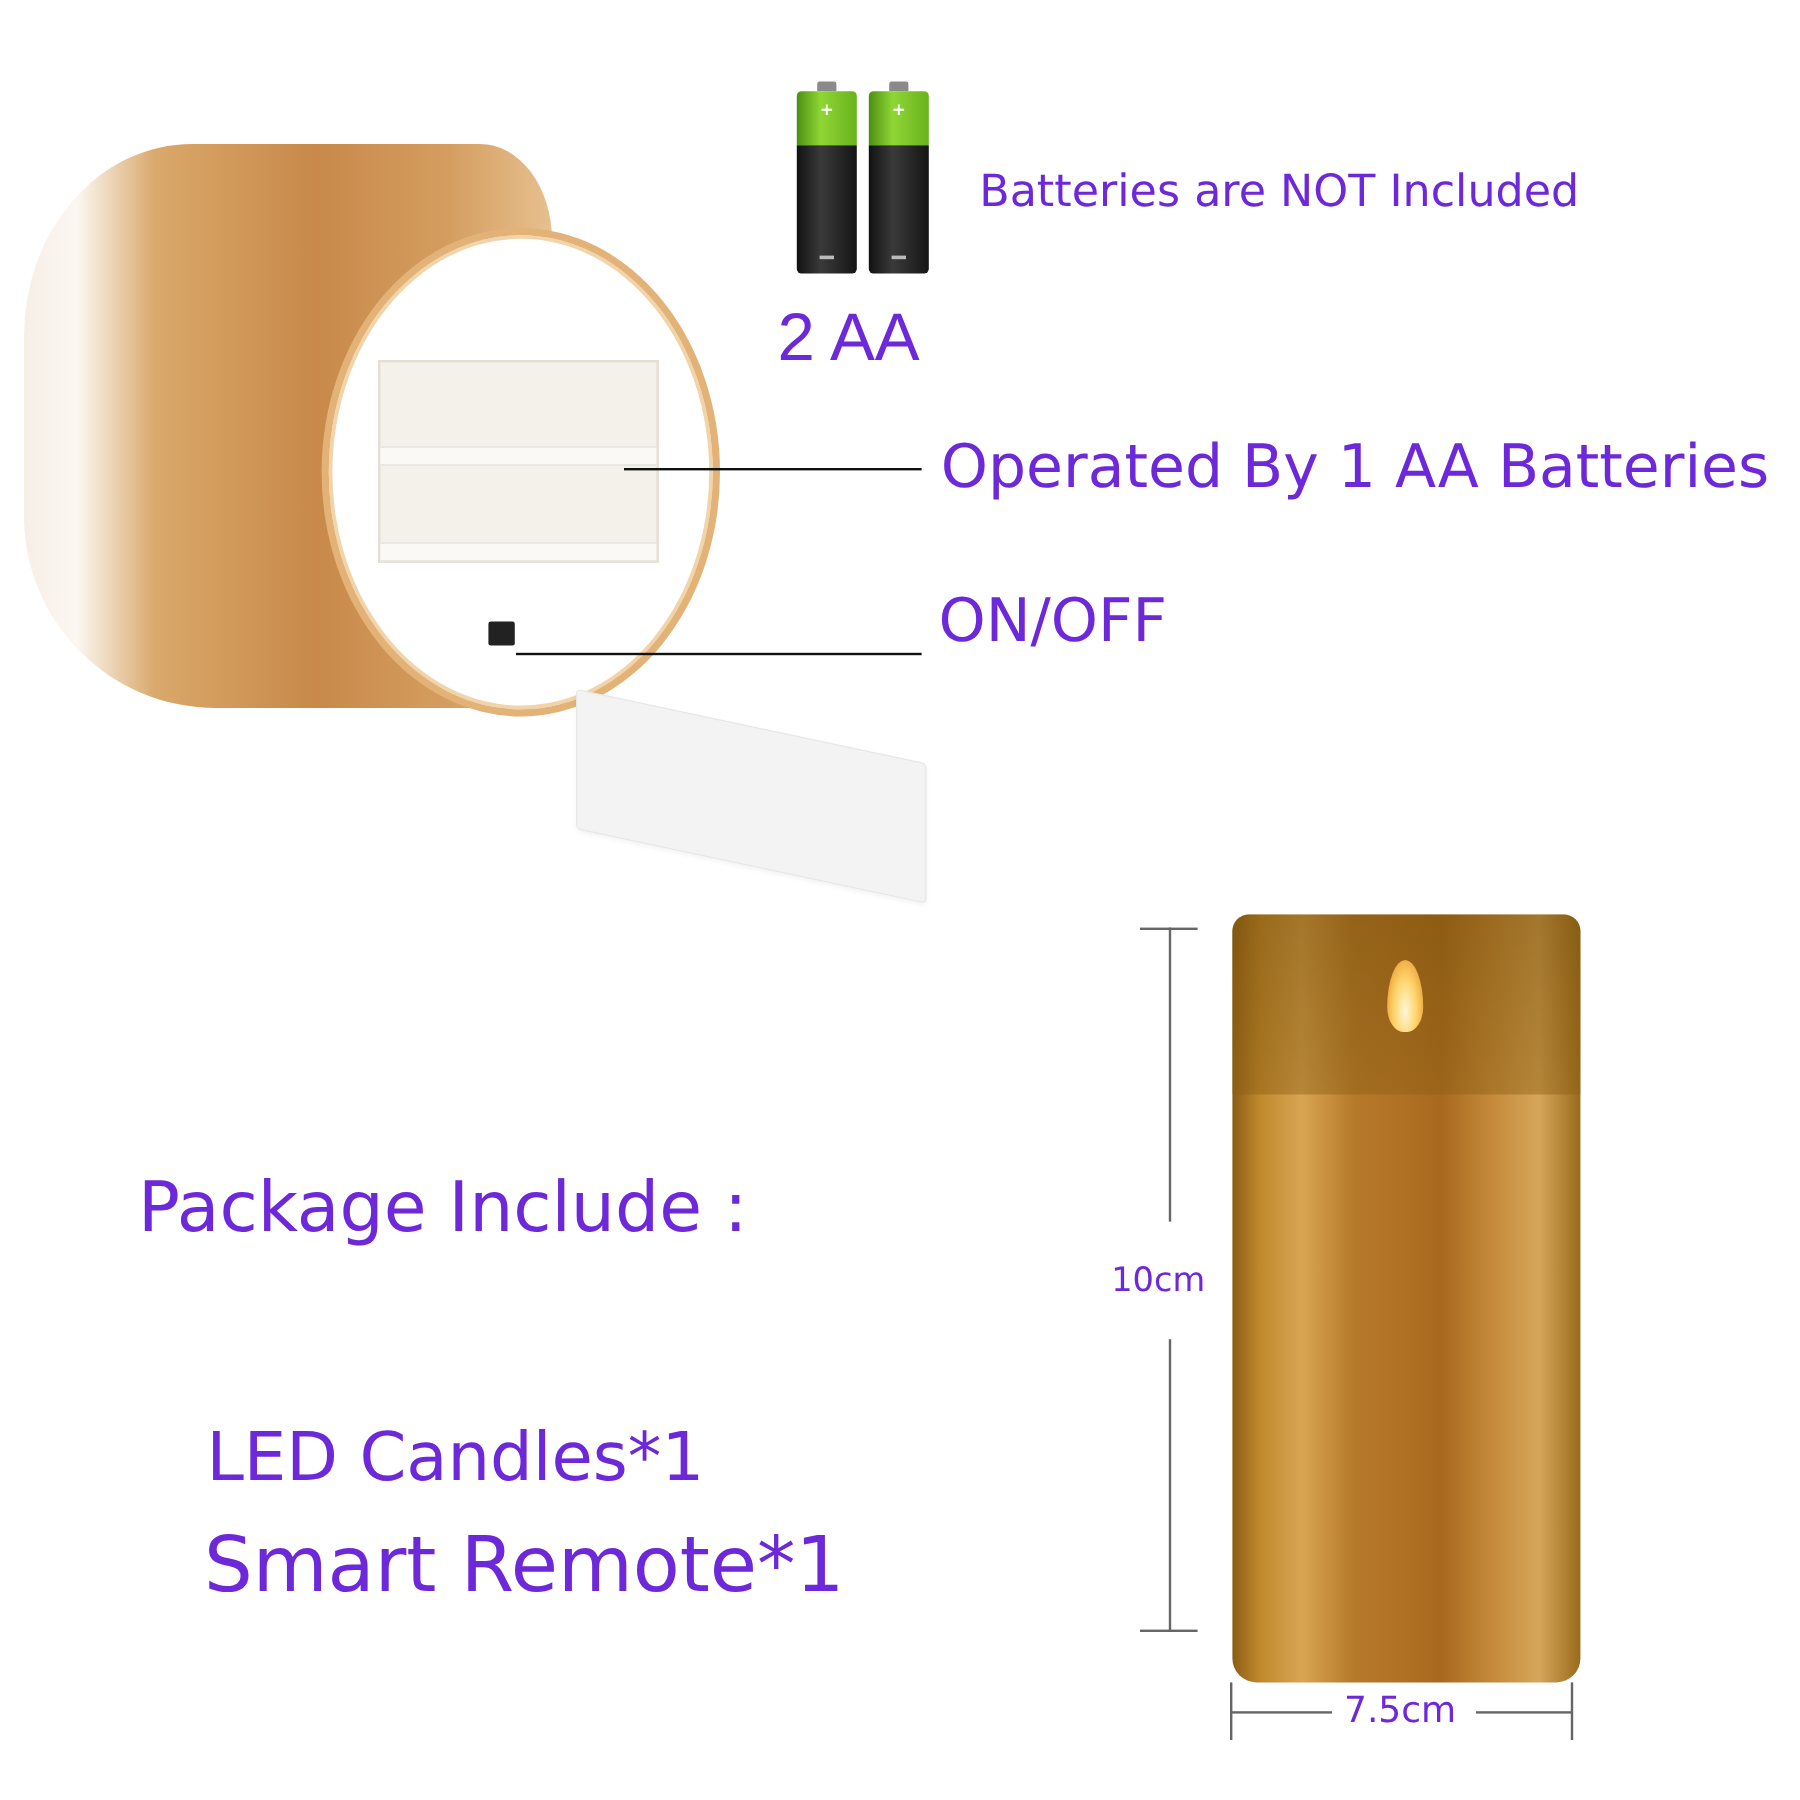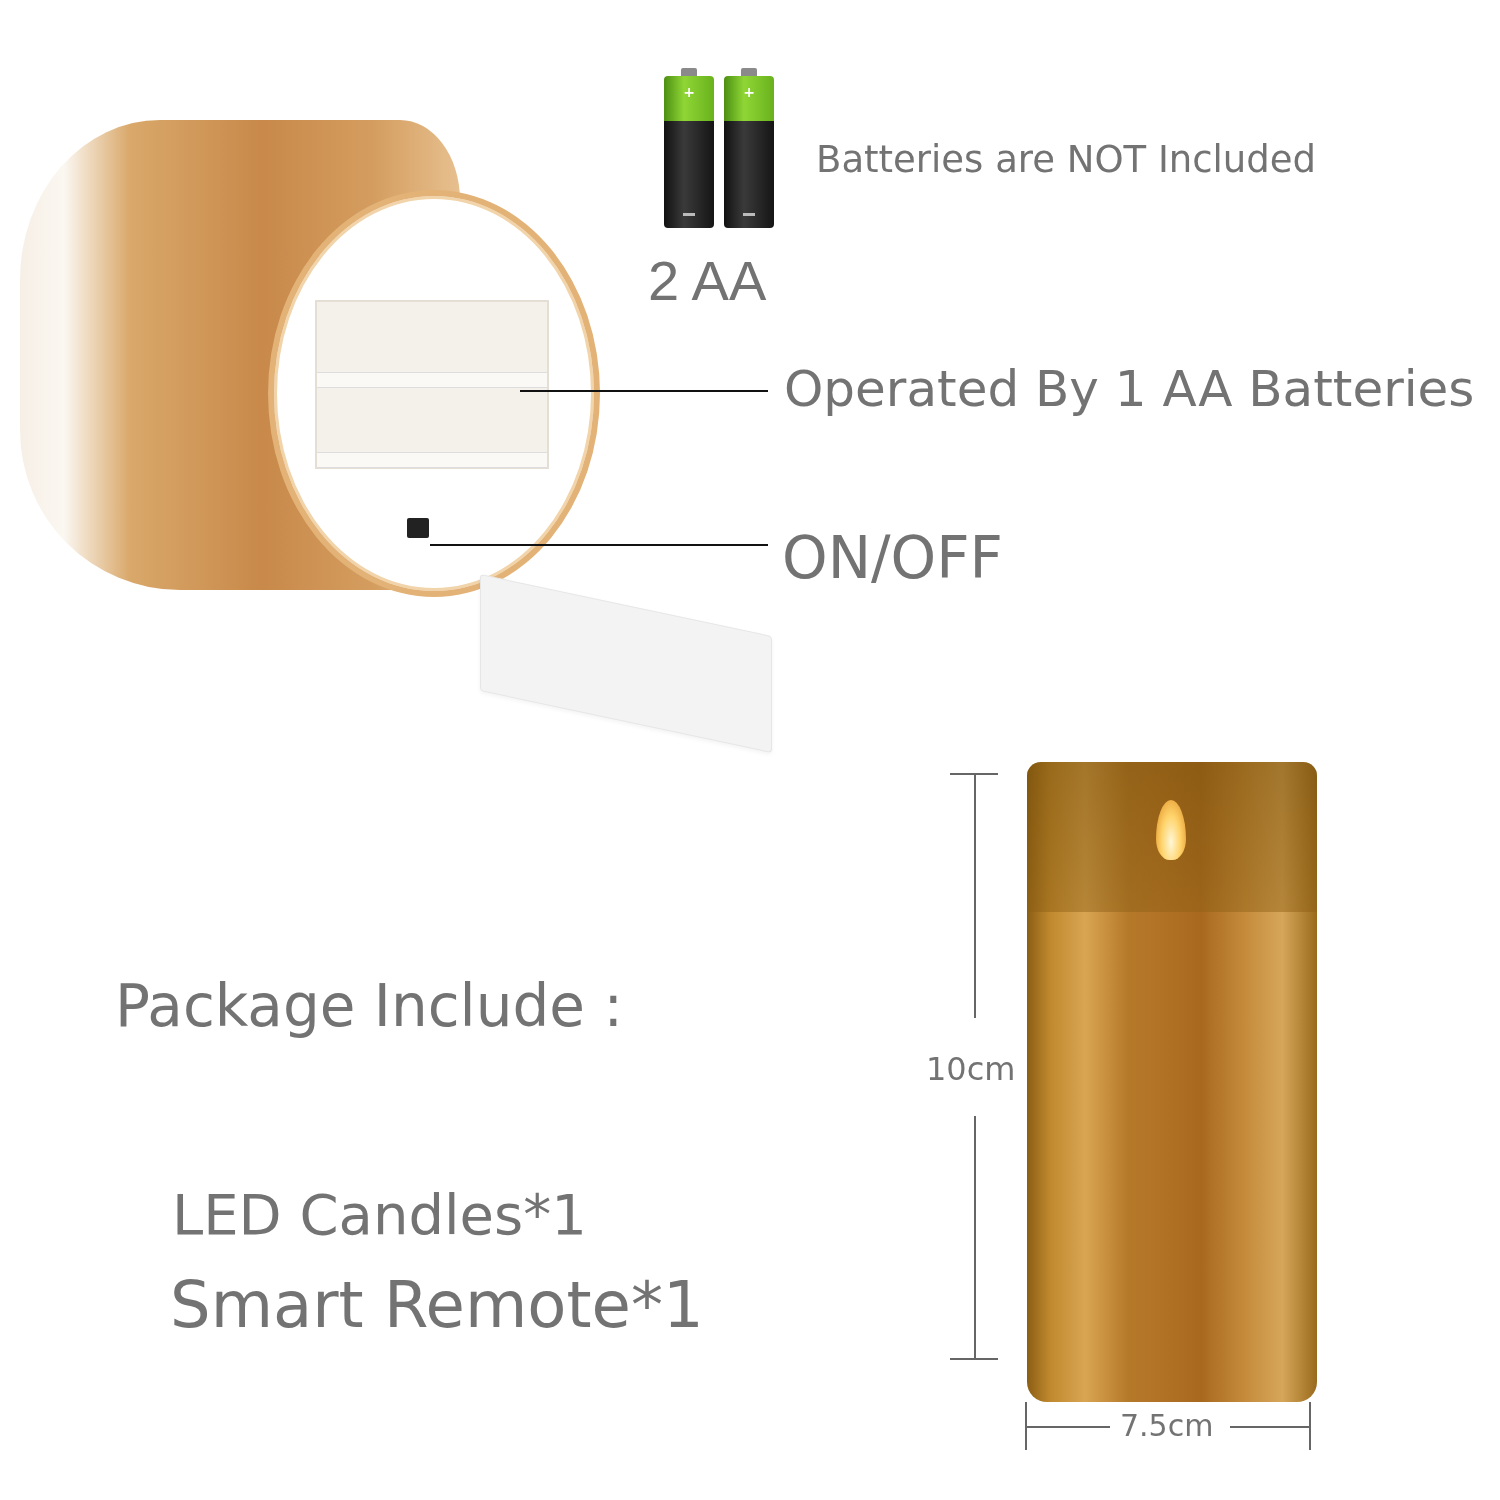--- a/index.html
+++ b/index.html
@@ -1,18 +1,18 @@
 <!DOCTYPE html>
 <html><head>
 <meta charset="utf-8">
 <style>
   html, body { margin:0; padding:0; background:#ffffff; }
   body { width:1500px; height:1500px; position:relative; overflow:hidden; font-family:"DejaVu Sans", sans-serif; color:#111; }
   .abs { position:absolute; }
-  .label { color:#737373; white-space:nowrap; }
+  .label { color:#6d28d9; white-space:nowrap; }
   .leader { position:absolute; height:2px; background:#111; }
   .battery { position:absolute; width:50px; height:160px; }
   .battery .cap { position:absolute; left:17px; top:0; width:16px; height:8px; background:#8a8a8a; border-radius:2px 2px 0 0; }
   .battery .top { position:absolute; left:0; top:8px; width:50px; height:45px; background:linear-gradient(90deg,#4c8f12,#8fd635 40%,#6ab21e); border-radius:4px 4px 0 0; }
   .battery .body { position:absolute; left:0; top:53px; width:50px; height:107px; background:linear-gradient(90deg,#111,#3a3a3a 40%,#151515); border-radius:0 0 4px 4px; }
   .battery .plus { position:absolute; left:0; width:50px; top:16px; text-align:center; color:#fff; font-size:14px; font-weight:bold; }
   .battery .minus { position:absolute; left:19px; top:145px; width:12px; height:3px; background:#bbb; }
   
   .candle-body { position:absolute; left:20px; top:120px; width:440px; height:470px; border-radius:140px 60px 60px 160px / 160px 80px 80px 160px;
     background:linear-gradient(90deg,#f6efe6 0%,#fbf7f1 10%,#d9a86a 25%,#c8894a 55%,#d49d5f 80%,#e7c08f 100%); }
@@ -63,36 +63,36 @@
   <div class="plus">+</div>
     <div class="minus"></div>
 </div>
 <div class="abs label" style="left:648px; top:248px; font-size:56px; font-family:'Liberation Sans',sans-serif;">2 AA</div>
 <div class="abs label" style="left:816px; top:138px; font-size:37px;">Batteries are NOT Included</div>
 
 <div class="leader" style="left:520px; top:390px; width:248px;"></div>
 <div class="abs label" style="left:784px; top:360px; font-size:50px;">Operated By 1 AA Batteries</div>
 
 <div class="leader" style="left:430px; top:544px; width:338px;"></div>
-<div class="abs label" style="left:782px; top:524px; font-size:58px;">ON/OFF</div>
+<div class="abs label" style="left:782px; top:488px; font-size:50px;">ON/OFF</div>
 
 <div class="abs label" style="left:115px; top:972px; font-size:58px;">Package Include :</div>
 <div class="abs label" style="left:172px; top:1134px; font-size:56px;margin-top:48px;">LED Candles*1</div>
 <div class="abs label" style="left:170px; top:1268px; font-size:64px;">Smart Remote*1</div>
 
 <div>
   <div class="glass"></div>
   <div class="glass-top"></div>
   <div class="flame"></div>
 </div>
 
 <div>
   <div class="dim-tick-h" style="left:950px; top:773px; width:48px;"></div>
   <div class="dim-v" style="top:773px; height:245px;"></div>
-  <div class="abs label" style="left:926px; top:1050px; font-size:32px;">10cm</div>
+  <div class="abs label" style="left:926px; top:1050px; font-size:28px;">10cm</div>
   <div class="dim-v" style="top:1116px; height:243px;"></div>
   <div class="dim-tick-h" style="left:950px; top:1358px; width:48px;"></div>
 </div>
 
 <div>
   <div class="dim-tick-v" style="left:1025px; top:1402px; height:48px;"></div>
   <div class="dim-h" style="left:1025px; width:85px;"></div>
   <div class="abs label" style="left:1120px; top:1408px; font-size:30px;text-align:right;">7.5cm</div>
   <div class="dim-h" style="left:1230px; width:80px;"></div>
   <div class="dim-tick-v" style="left:1309px; top:1402px; height:48px;"></div>

